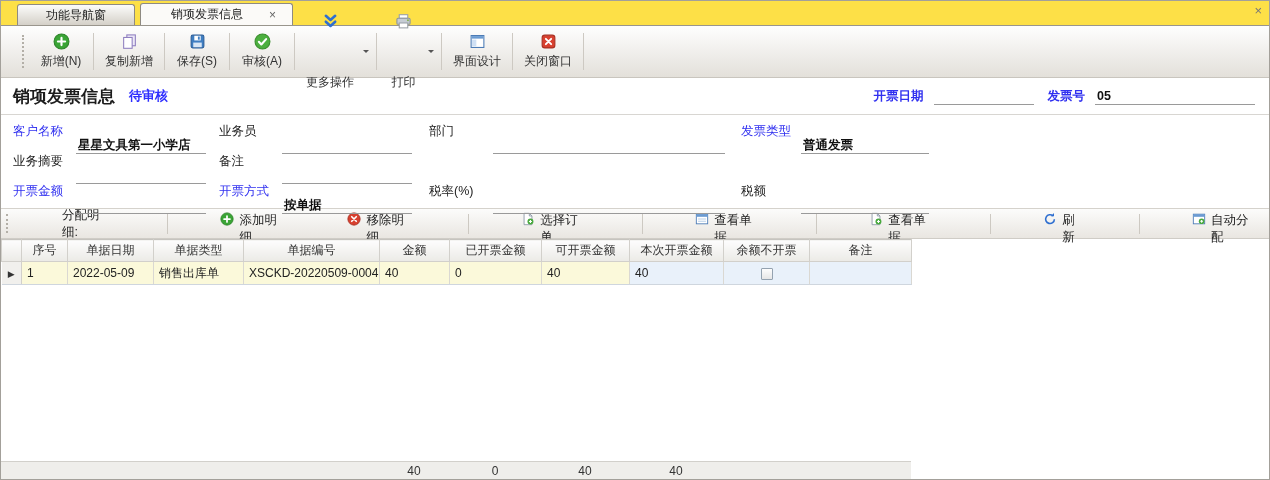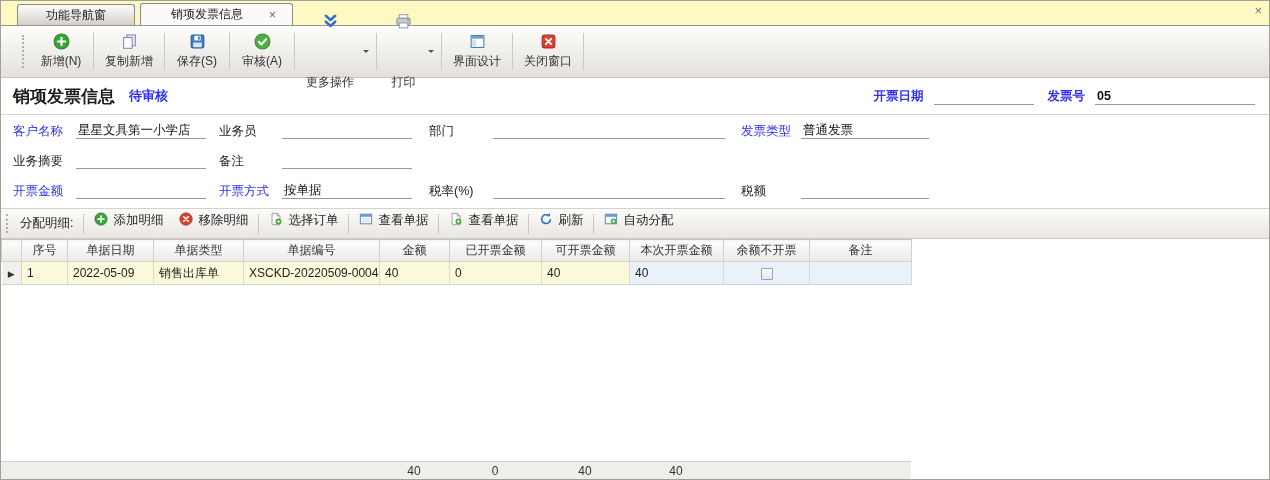--- a/index.html
+++ b/index.html
@@ -3,21 +3,21 @@
 <meta charset="utf-8">
 <style>
   * { box-sizing: border-box; margin: 0; padding: 0; }
   body { font-family: "Liberation Sans", sans-serif; background: #fff; }
   .window {
     position: relative; width: 1270px; height: 480px;
     border: 1px solid #a3a09a; background: #fff; overflow: hidden;
   }
   
   .tabbar {
-    height: 25px; background: #fef9c3; border-bottom: 1px solid #99958d;
+    height: 25px; background: #fde047; border-bottom: 1px solid #99958d;
     display: flex; align-items: flex-end; padding-left: 16px; position: relative;
   }
   .tab {
     height: 21px; display: flex; align-items: center; justify-content: center;
     padding: 0 28px; font-size: 12px; color: #222;
     border: 1px solid #8e8a82; border-bottom: none; border-radius: 3px 3px 0 0;
     background: linear-gradient(#fcfcfb, #d4d0c8); margin-right: 5px; cursor: default;
   }
   .tab.active {
     background: #fbfaf8; height: 22px; padding: 0 16px 0 30px; gap: 26px;
@@ -55,32 +55,32 @@
   .h-fld {
     height: 18px; border-bottom: 1px solid #9a9a9a; font-size: 12.5px; color: #111;
     padding: 2px 2px 0; margin-right: 14px;
   }
   
   .form { background: #fff; }
   .f-row { position: relative; height: 30px; }
   .f-lbl { position: absolute; top: 8px; font-size: 12.5px; color: #222; white-space: nowrap; }
   .f-lbl.req { color: #3030f0; }
   .f-fld {
-    position: absolute; top: 5px; height: 19px; border-bottom: 1px solid #9a9a9a;
-    font-size: 12.5px; color: #111; padding: 2px 2px 12px; white-space: nowrap; overflow: hidden;
+    position: absolute; top: 20px; height: 19px; border-bottom: 1px solid #9a9a9a;
+    font-size: 12.5px; color: #111; padding: 2px 2px 12px; white-space: nowrap; overflow: hidden; font-weight: bold;
   }
   .l1 { left: 12px; }  .v1 { left: 75px;  width: 130px; }
   .l2 { left: 218px; } .v2 { left: 281px; width: 130px; }
   .l3 { left: 428px; } .v3 { left: 492px; width: 232px; }
   .l4 { left: 740px; } .v4 { left: 800px; width: 128px; }
   
   .dtoolbar {
     height: 31px; margin-top: 3px; background: linear-gradient(#fcfcfb, #e9e6e1);
     border-top: 1px solid #d5d2cc; border-bottom: 1px solid #cfccc6;
-    display: flex; align-items: center; padding-left: 2px;
+    display: flex; align-items: center; padding-left: 2px; gap: 42px;
   }
   .dgrip { width: 5px; height: 19px; border-left: 2px dotted #b3afa7; margin: 0 5px 0 3px; }
   .dlabel { font-size: 12.5px; color: #222; padding: 0 8px 0 4px; }
   .dbtn {
     display: flex; align-items: flex-start; gap: 5px; font-size: 12.5px; color: #222;
     padding: 0 8px; height: 24px; cursor: default;
   }
   .dsep { width: 1px; height: 20px; background: #cdc9c2; margin: 0 2px; }
   
   .grid-area { display: flex; flex-direction: column; height: 241px; background: #fff; }

